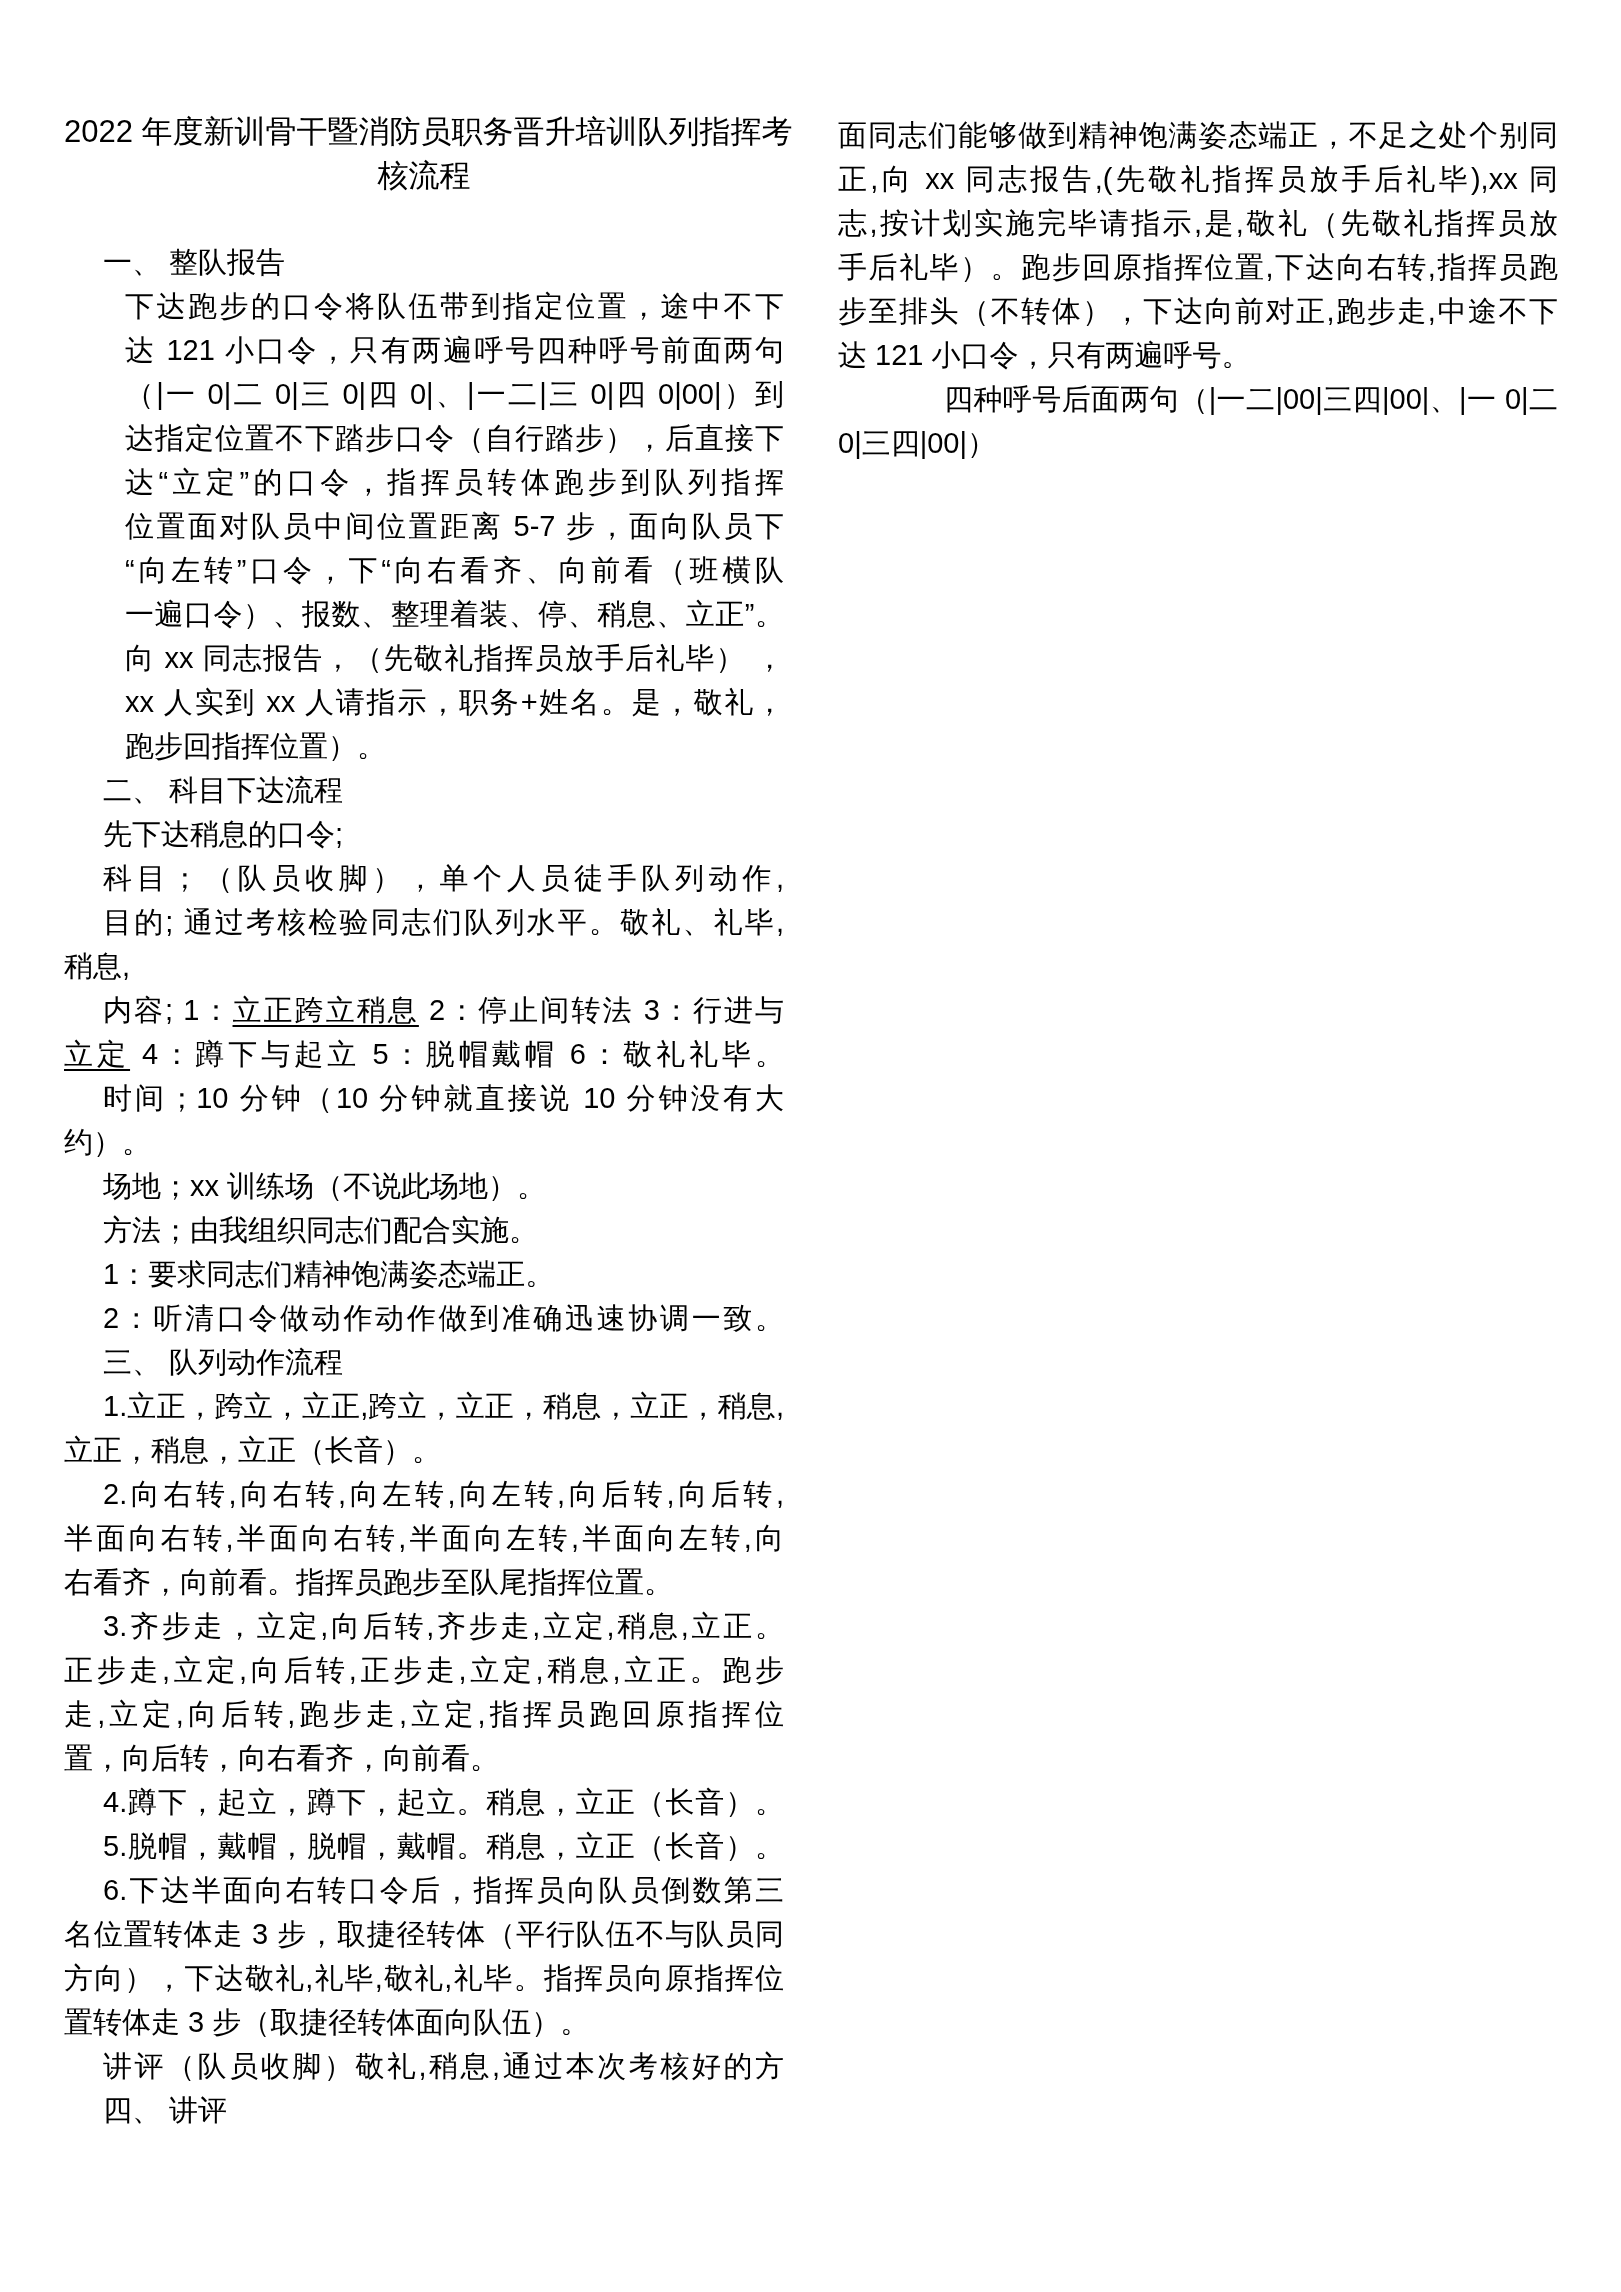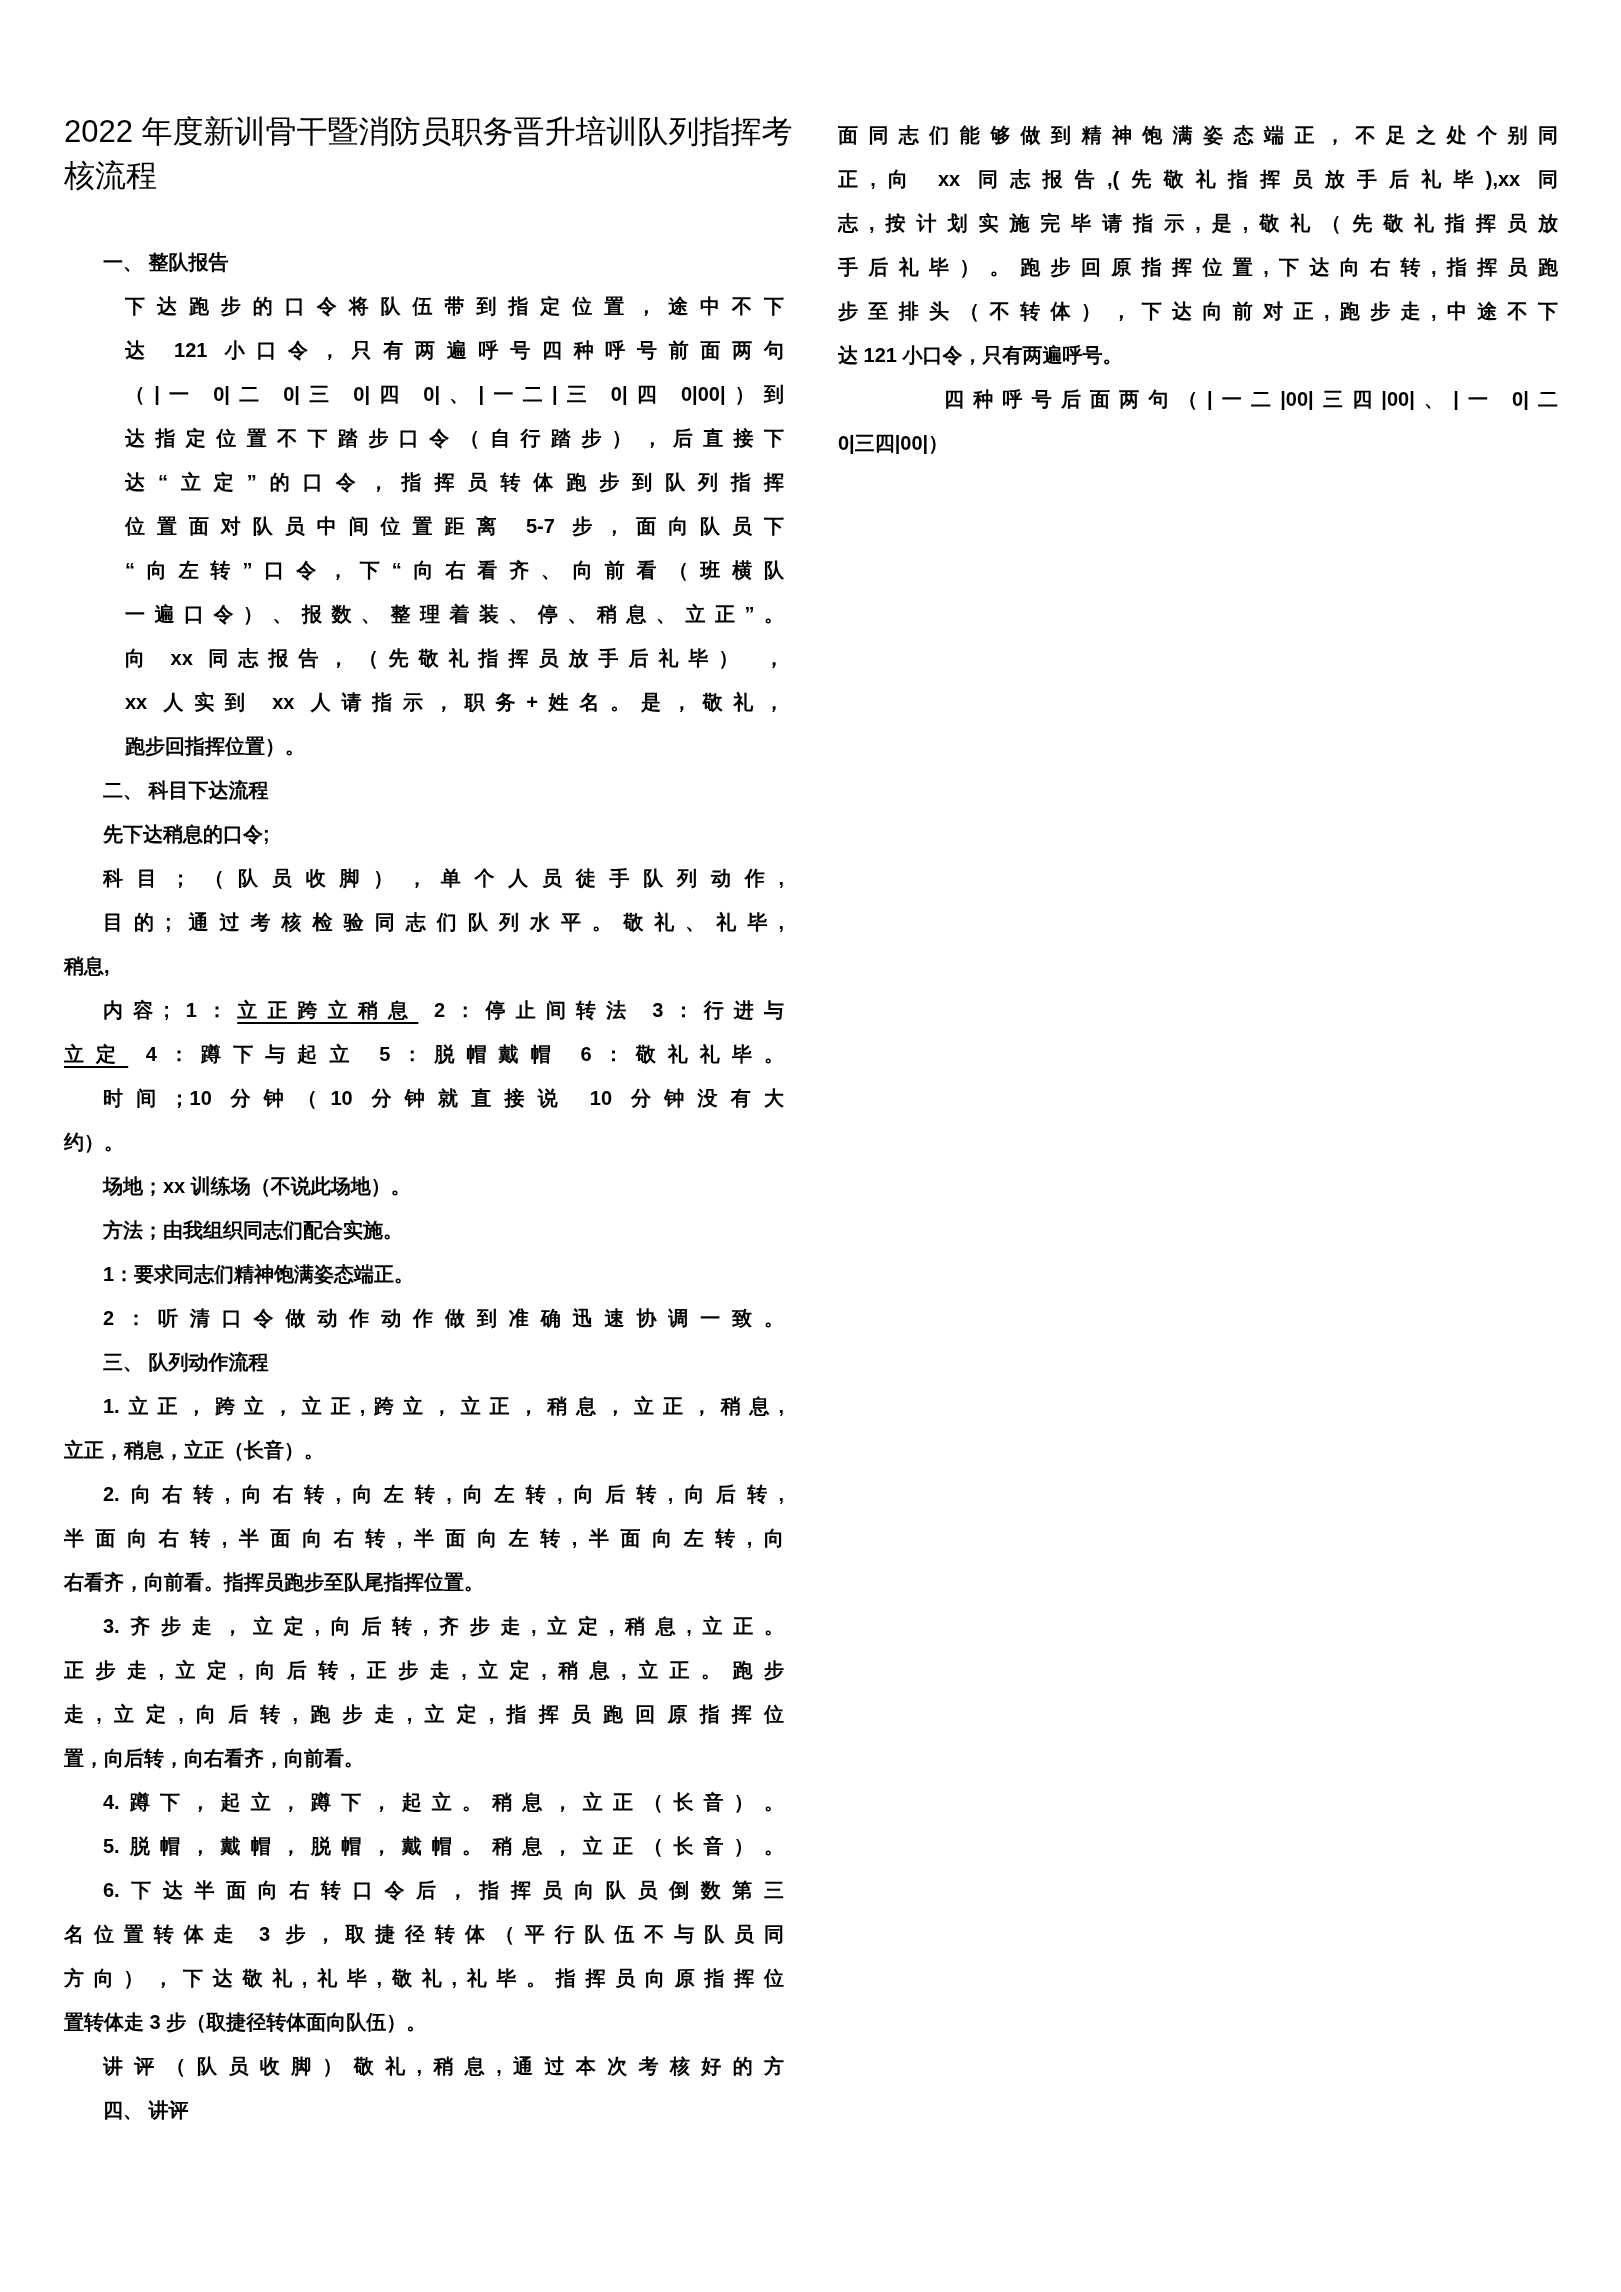--- a/index.html
+++ b/index.html
@@ -10,35 +10,34 @@
     margin:0 auto;
     overflow:hidden;
     font-family:"Liberation Sans","DejaVu Sans",sans-serif;
     color:#000000;
   }
   .col{position:absolute;top:110px;width:720px;}
   .col-left{left:64px;}
   .col-right{left:838px;top:113px;}
   .title-line{
     width:100%;
-    text-align:left;
+    text-align:center;
     font-size:31px;
     line-height:44px;
     height:44px;
     white-space:nowrap;
     font-weight:500;
   }
   .title-gap{height:42px;}
   .line{
-    font-size:20px;
+    font-size:29px;
     line-height:44px;
     height:44px;
     white-space:nowrap;
     overflow:visible;
-    font-weight:bold;
   }
   .line.full{
     white-space:normal;
     text-align:justify;
     text-align-last:justify;
     overflow:hidden;
   }
   .col-left .ind-0{margin-left:0;}
   .col-left .ind-1{margin-left:39px;}
   .col-left .ind-2{margin-left:61px;}

